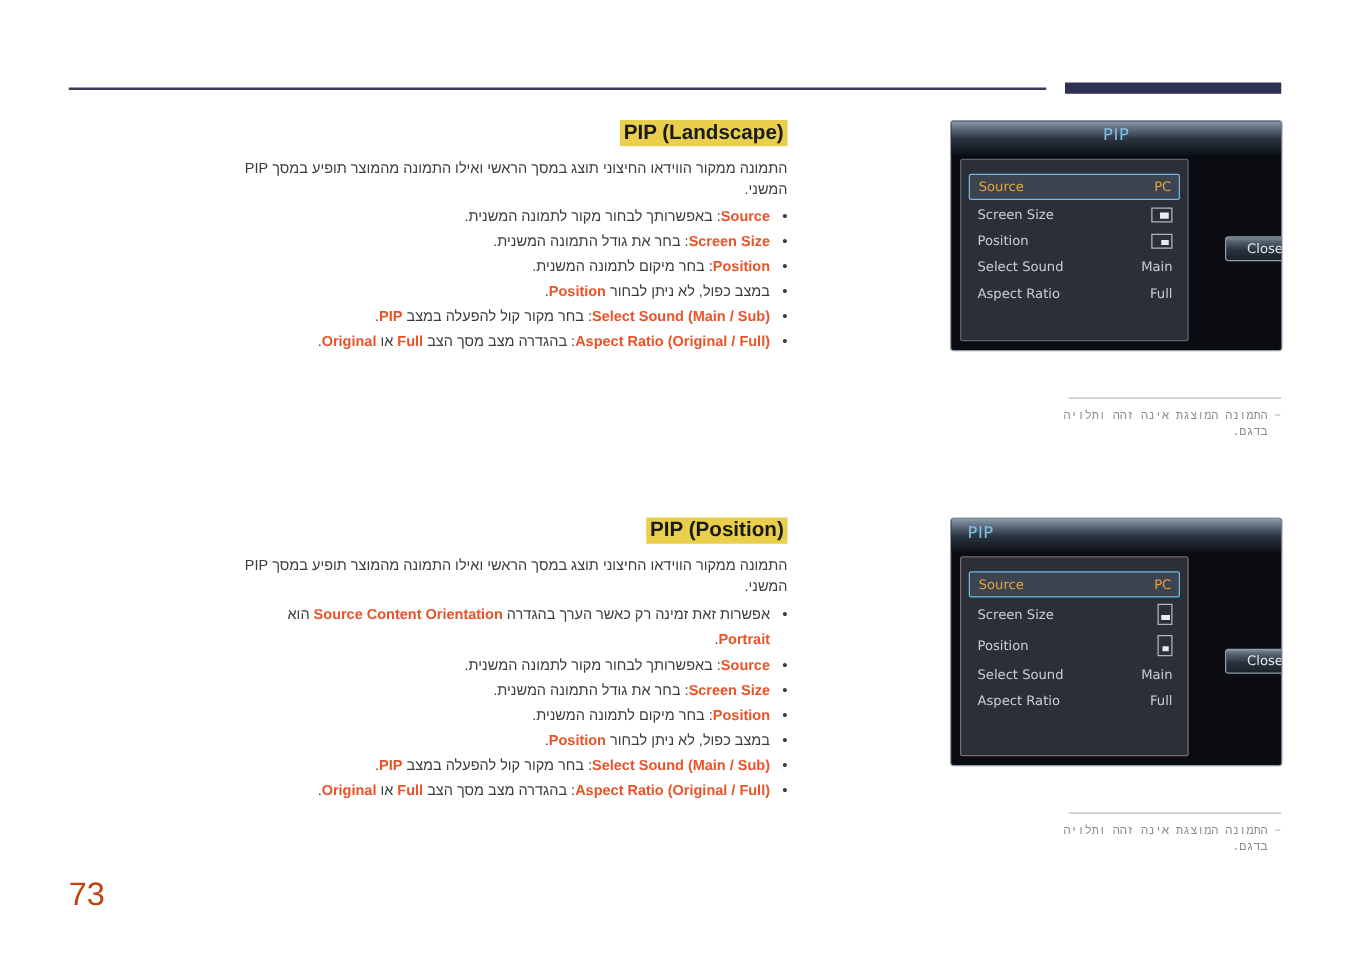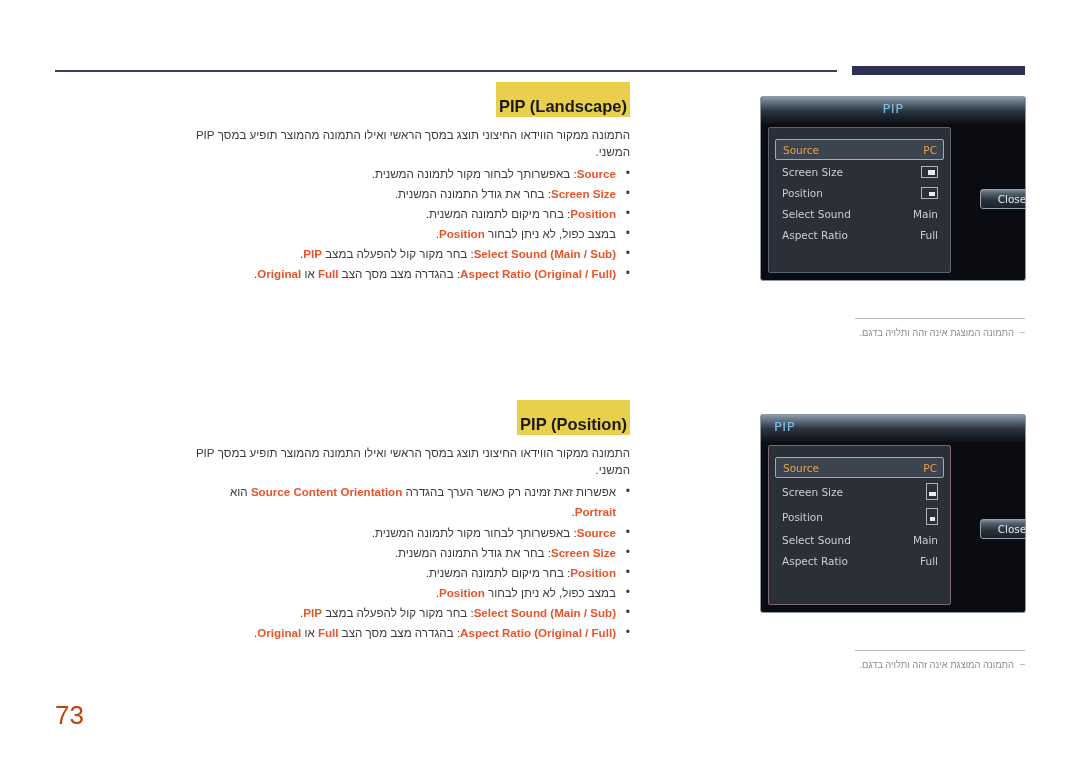--- a/index.html
+++ b/index.html
@@ -31,21 +31,21 @@
     position: absolute; right: 450px; top: 0;
     width: 438px;
     direction: rtl; text-align: right;
   }
   .sec-title {
     font-size: 16.5px; font-weight: bold;
     color: #1a1a1a; direction: ltr; text-align: right;
     margin-bottom: 9px; line-height: 1.25;
   }
   .sec-title span {
-    background: #e9cf4b; padding: 15px 3px 2px 3px;
+    background: #e9cf4b; padding: 1px 3px 2px 3px;
   }
   .intro {
     font-size: 11.6px; color: #3c3c3c; line-height: 1.5;
     margin-bottom: 4px;
   }
   ul.blist { list-style: none; }
   ul.blist > li {
     font-size: 11.6px; color: #3c3c3c; line-height: 1.72;
     position: relative; padding-right: 14px;
   }
@@ -150,20 +150,21 @@
   .cap-rule {
     position: absolute; left: 855px; width: 170px; height: 1px;
     background: #b9b9b9;
   }
   .cap {
     position: absolute; right: 55px;
     width: 190px;
     direction: rtl; 
     font-size: 9.4px; color: #8c8c8c; line-height: 1.4;
     padding-right: 11px;
+    font-family: Liberation Mono, monospace;
   }
   .cap::before {
     content: "–"; position: absolute; right: 0; top: -1px; color: #9a9a9a;
   }
 
   
   .pageno {
     position: absolute; left: 55px; top: 700px;
     font-size: 26px; color: #c2410c;
   }

